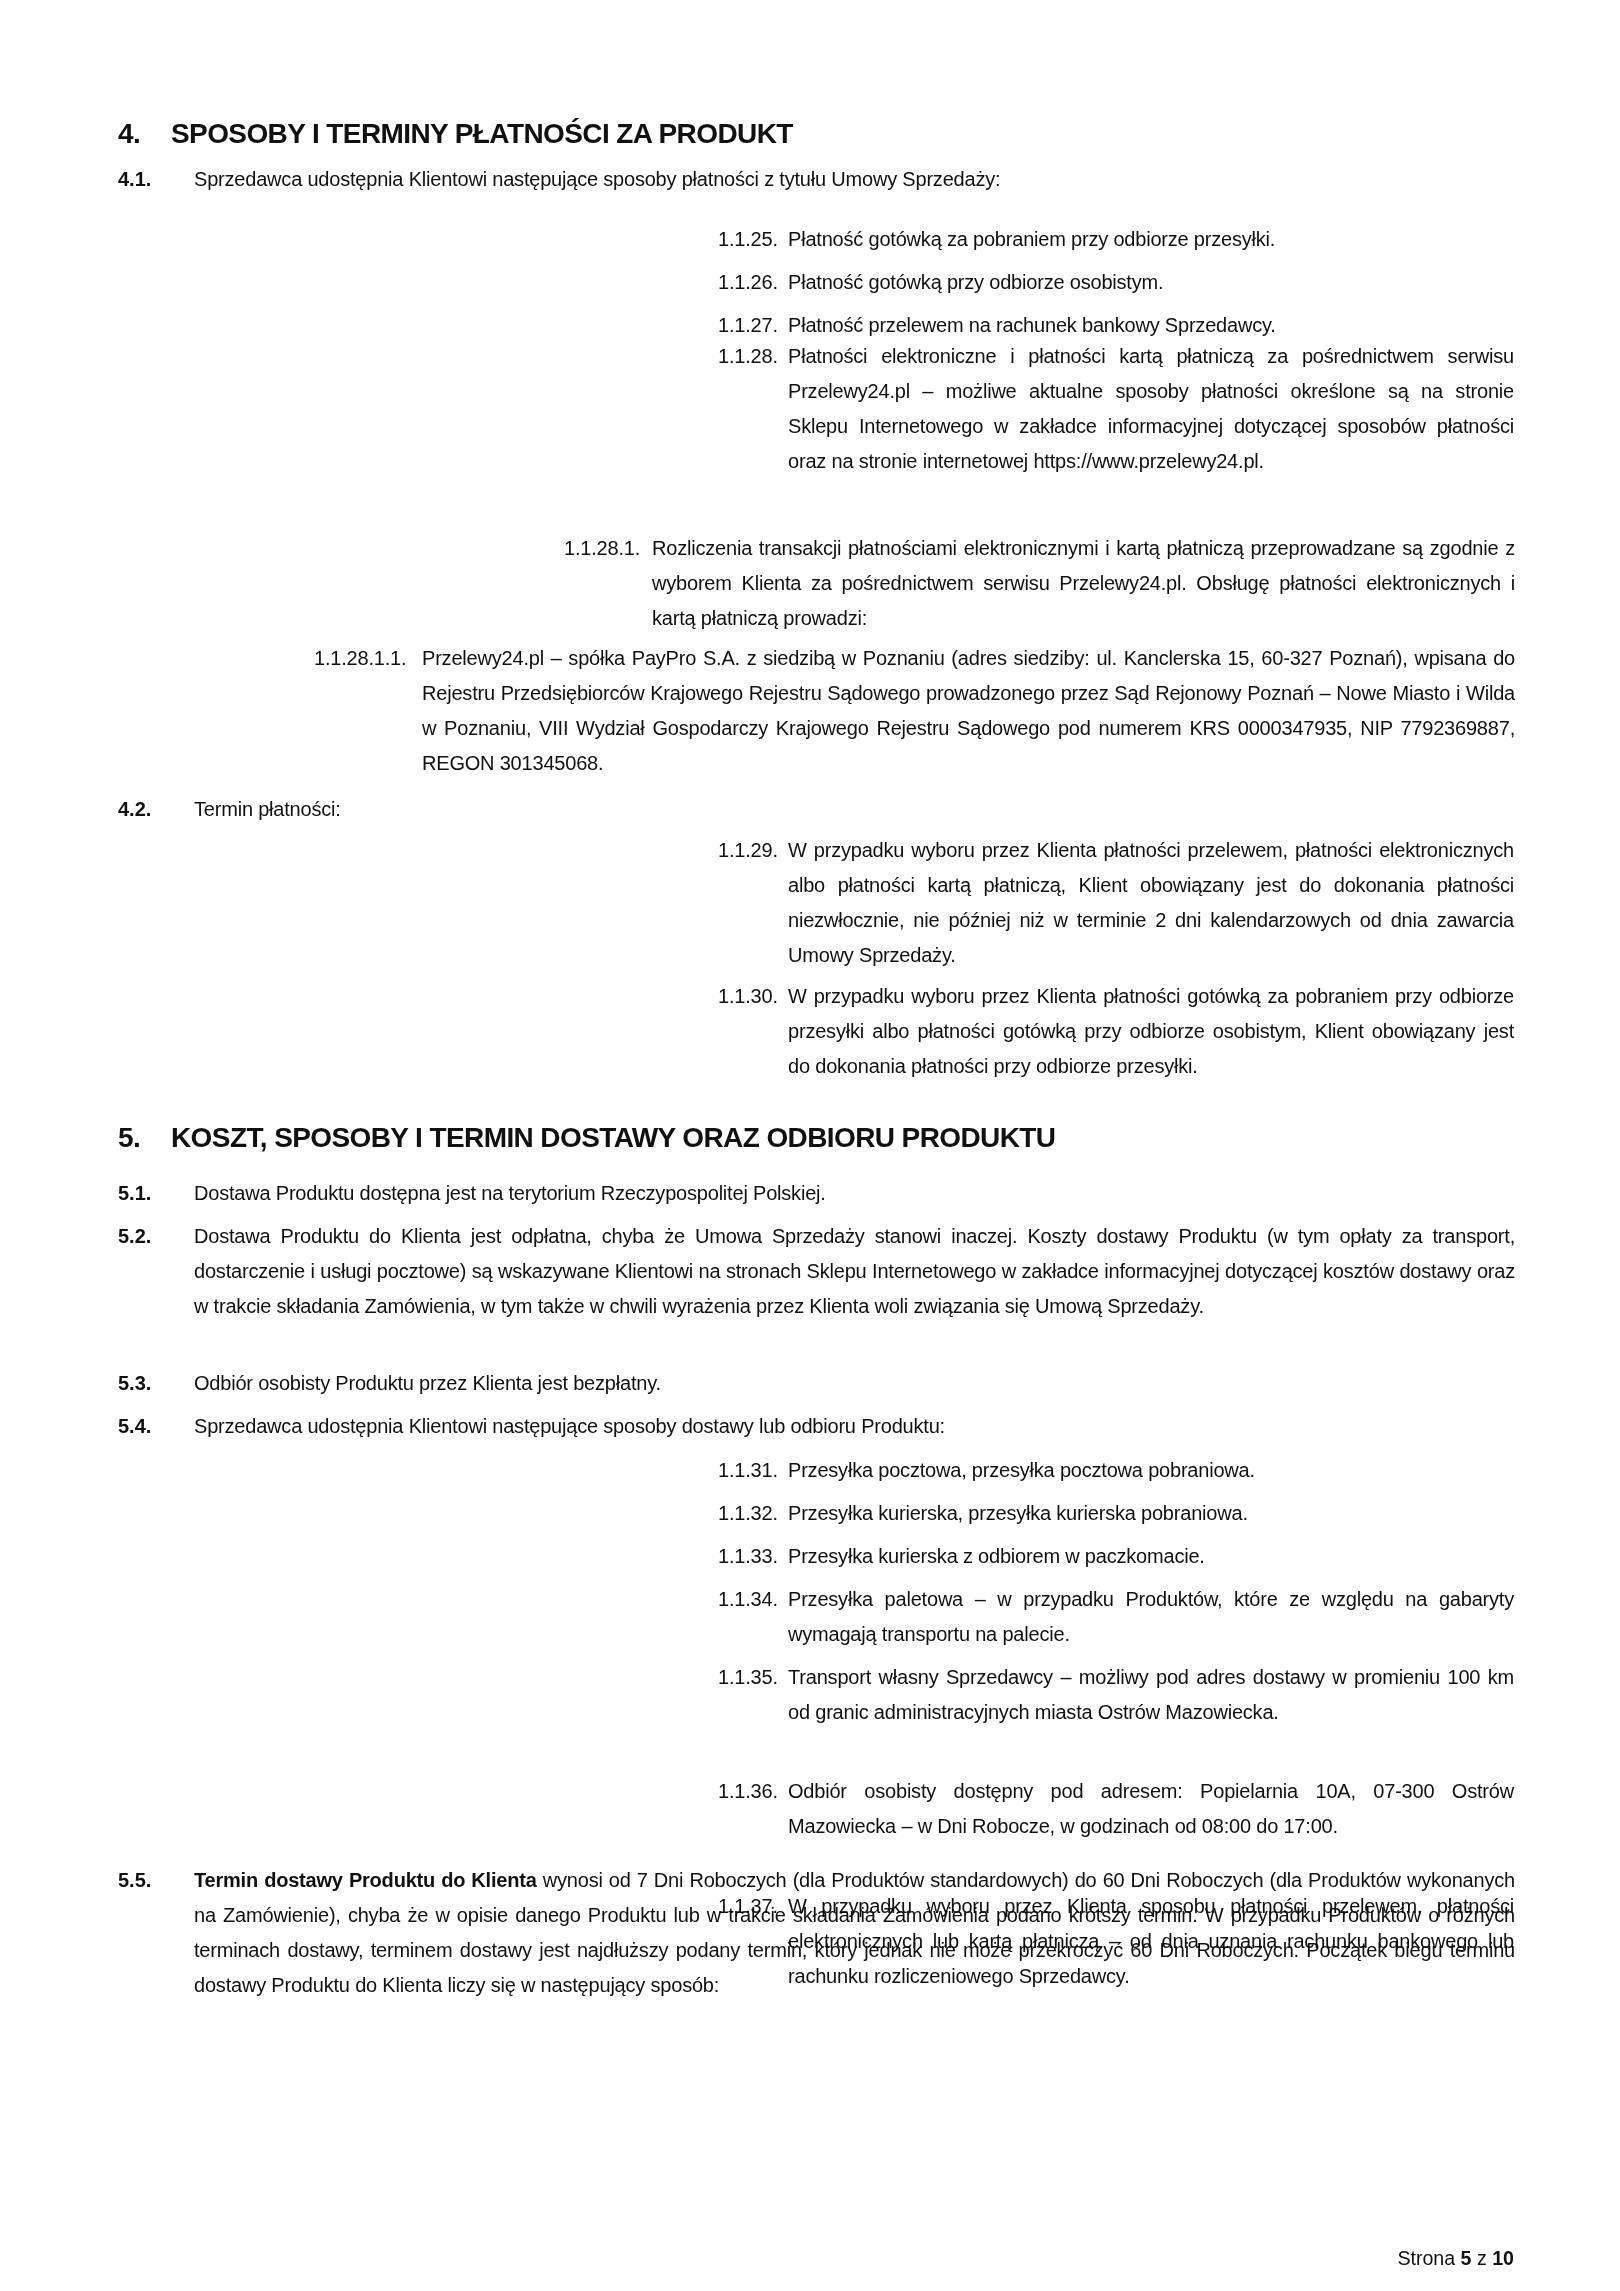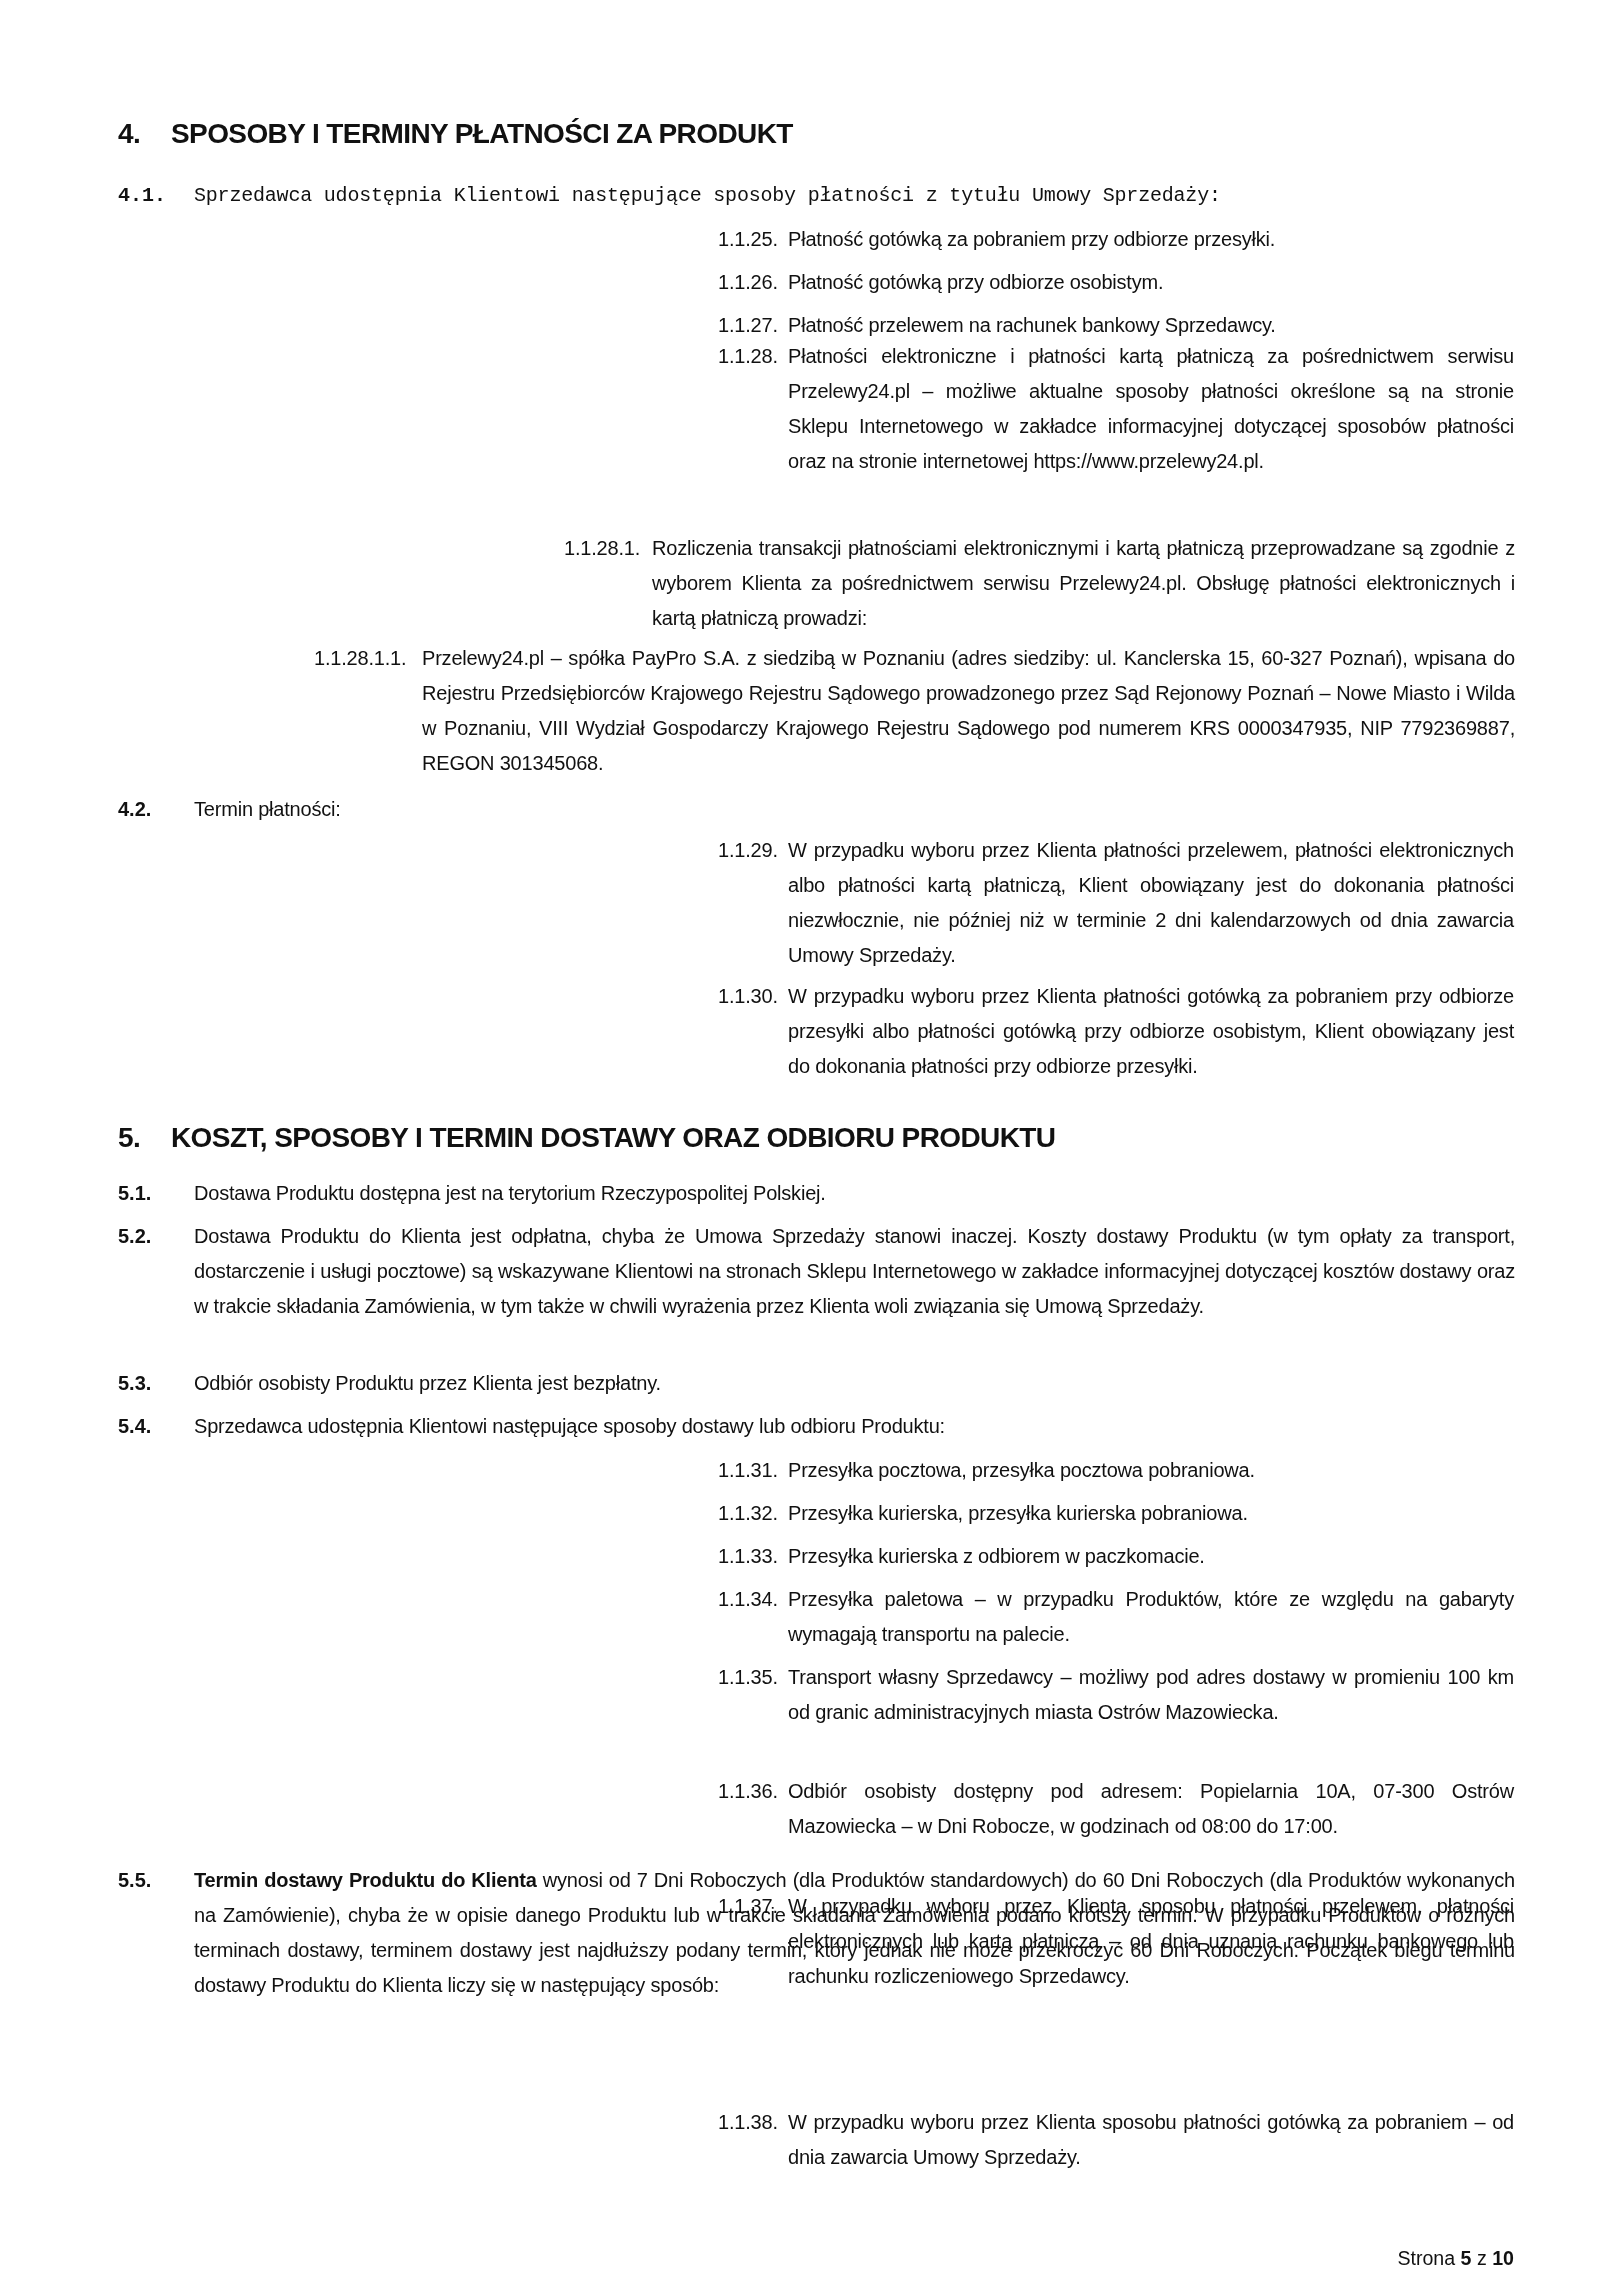--- a/index.html
+++ b/index.html
@@ -28,21 +28,21 @@
 </style>
 </head>
 <body>
 
 <div class="page">
 
   <div class="abs h1" style="left:118px; top:118px;">
     <span class="num">4.</span><span>SPOSOBY I TERMINY PŁATNOŚCI ZA PRODUKT</span>
   </div>
 
-  <div class="sec" style="top:178px;font-family:Liberation Mono, monospace;">
+  <div class="sec" style="top:162px;">
     <span class="lbl">4.1.</span>
     <div class="txt">Sprzedawca udostępnia Klientowi następujące sposoby płatności z tytułu Umowy Sprzedaży:</div>
   </div>
 
   <div class="item l3" style="top:222px;">
     <span class="lbl">1.1.25.</span>
     <div class="txt">Płatność gotówką za pobraniem przy odbiorze przesyłki.</div>
   </div>
   <div class="item l3" style="top:265px;">
     <span class="lbl">1.1.26.</span>
@@ -132,24 +132,20 @@
 
   <div class="sec" style="top:1851px;margin-top:12px;">
     <span class="lbl">5.5.</span>
     <div class="txt"><strong>Termin dostawy Produktu do Klienta</strong><span> wynosi od 7 Dni Roboczych (dla Produktów standardowych) do 60 Dni Roboczych (dla Produktów wykonanych na Zamówienie), chyba że w opisie danego Produktu lub w trakcie składania Zamówienia podano krótszy termin. W przypadku Produktów o różnych terminach dostawy, terminem dostawy jest najdłuższy podany termin, który jednak nie może przekroczyć 60 Dni Roboczych. Początek biegu terminu dostawy Produktu do Klienta liczy się w następujący sposób:</span></div>
   </div>
 
   <div class="item l3" style="top:1889px;">
     <span class="lbl">1.1.37.</span>
     <div class="txt">W przypadku wyboru przez Klienta sposobu płatności przelewem, płatności elektronicznych lub kartą płatniczą – od dnia uznania rachunku bankowego lub rachunku rozliczeniowego Sprzedawcy.</div>
   </div>
-  <div class="item l3" style="top:2105px;">
-    <span class="lbl">1.1.38.</span>
-    <div class="txt">W przypadku wyboru przez Klienta sposobu płatności gotówką za pobraniem – od dnia zawarcia Umowy Sprzedaży.</div>
-  </div>
 
   <div class="footer">
     <span>Strona</span>
     <b>5</b>
     <span>z</span>
     <b>10</b>
   </div>
 </div>
 
 

